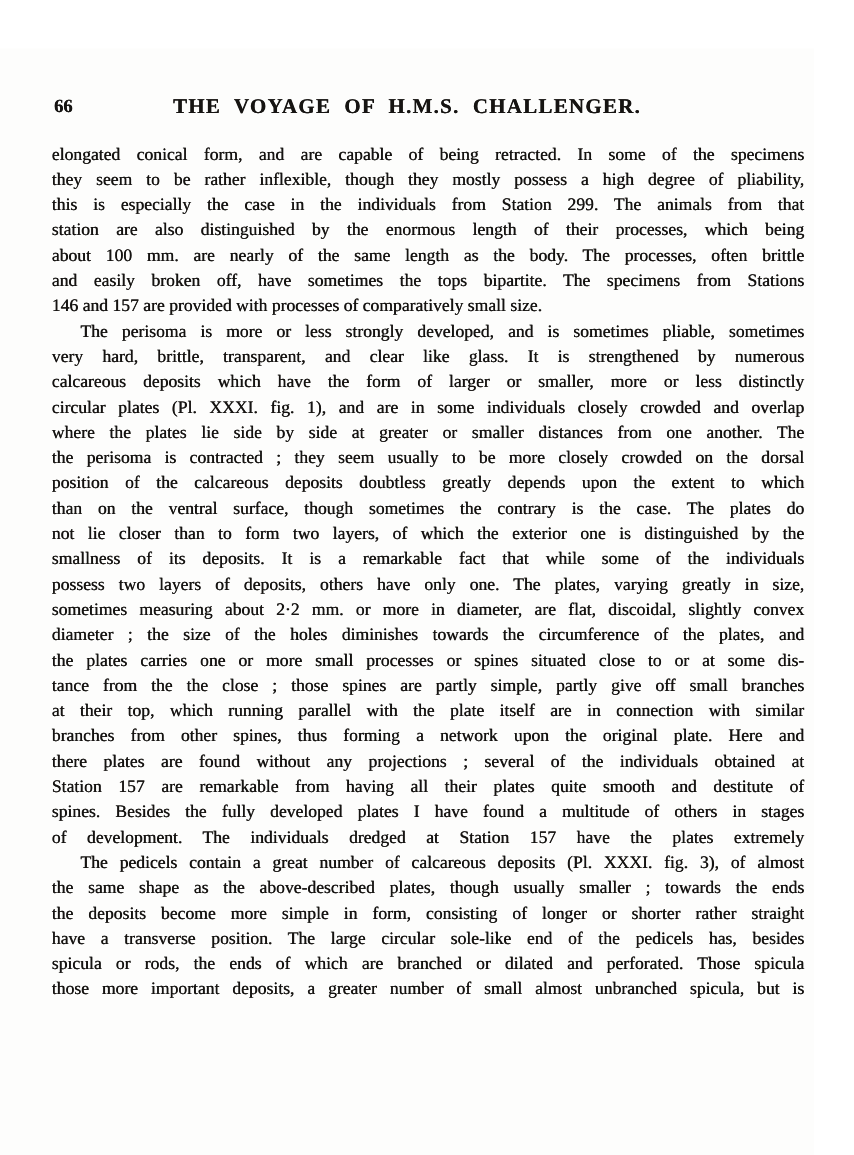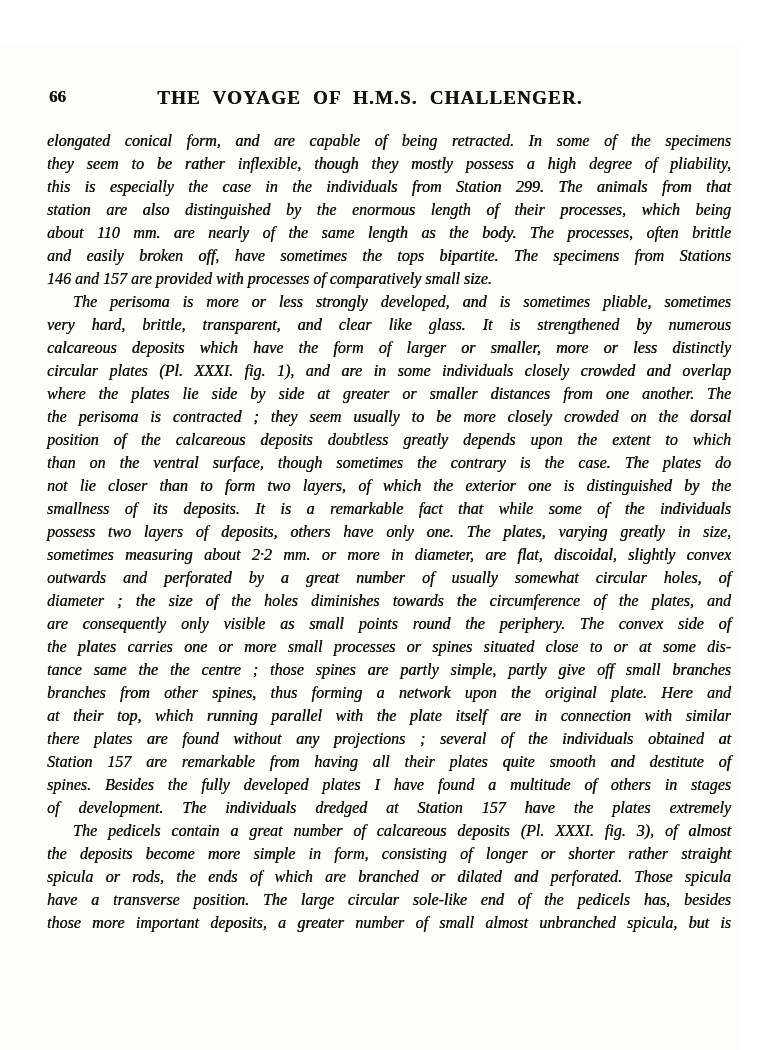--- a/index.html
+++ b/index.html
@@ -41,21 +41,20 @@
     text-shadow: 0.3px 0 0 currentColor;
   }
   .body-text {
     position: absolute;
     top: 85px;
     left: 47px;
     width: 684px;
     font-size: 16px;
     line-height: 23px;
     text-shadow: 0.35px 0 0 currentColor;
-    font-style: italic;
   }
   .para {
     margin: 0;
   }
   .line {
     text-align: justify;
     text-align-last: justify;
     white-space: normal;
   }
   .line.first-indent {
@@ -73,50 +72,49 @@
     <span class="page-number">66</span>
     <div class="header-title">THE VOYAGE OF H.M.S. CHALLENGER.</div>
   </div>
 
   <div class="body-text">
       <div class="para">
         <div class="line">elongated conical form, and are capable of being retracted.  In some of the specimens</div>
         <div class="line">they seem to be rather inflexible, though they mostly possess a high degree of pliability,</div>
         <div class="line">this is especially the case in the individuals from Station 299.  The animals from that</div>
         <div class="line">station are also distinguished by the enormous length of their processes, which being</div>
-        <div class="line">about 110 mm. are nearly of the same length as the body.  The processes, often brittle</div>
+        <div class="line">about 100 mm. are nearly of the same length as the body.  The processes, often brittle</div>
         <div class="line">and easily broken off, have sometimes the tops bipartite.  The specimens from Stations</div>
         <div class="line last-line">146 and 157 are provided with processes of comparatively small size.</div>
       </div>
       <div class="para">
         <div class="line first-indent">The perisoma is more or less strongly developed, and is sometimes pliable, sometimes</div>
         <div class="line">very hard, brittle, transparent, and clear like glass.  It is strengthened by numerous</div>
         <div class="line">calcareous deposits which have the form of larger or smaller, more or less distinctly</div>
         <div class="line">circular plates (Pl. XXXI. fig. 1), and are in some individuals closely crowded and overlap</div>
         <div class="line">where the plates lie side by side at greater or smaller distances from one another.  The</div>
         <div class="line">the perisoma is contracted ; they seem usually to be more closely crowded on the dorsal</div>
         <div class="line">position of the calcareous deposits doubtless greatly depends upon the extent to which</div>
         <div class="line">than on the ventral surface, though sometimes the contrary is the case.  The plates do</div>
         <div class="line">not lie closer than to form two layers, of which the exterior one is distinguished by the</div>
         <div class="line">smallness of its deposits.  It is a remarkable fact that while some of the individuals</div>
         <div class="line">possess two layers of deposits, others have only one.  The plates, varying greatly in size,</div>
         <div class="line">sometimes measuring about 2·2 mm. or more in diameter, are flat, discoidal, slightly convex</div>
-        <div class="line">outwards and perforated by a great number of usually somewhat circular holes, of</div>
         <div class="line">diameter ; the size of the holes diminishes towards the circumference of the plates, and</div>
-        <div class="line">are consequently only visible as small points round the periphery.  The convex side of</div>
         <div class="line">the plates carries one or more small processes or spines situated close to or at some dis-</div>
-        <div class="line">tance same the the centre ; those spines are partly simple, partly give off small branches</div>
+        <div class="line">tance from the the close ; those spines are partly simple, partly give off small branches</div>
+        <div class="line">at their top, which running parallel with the plate itself are in connection with similar</div>
         <div class="line">branches from other spines, thus forming a network upon the original plate.  Here and</div>
-        <div class="line">at their top, which running parallel with the plate itself are in connection with similar</div>
         <div class="line">there plates are found without any projections ; several of the individuals obtained at</div>
         <div class="line">Station 157 are remarkable from having all their plates quite smooth and destitute of</div>
         <div class="line">spines.  Besides the fully developed plates I have found a multitude of others in stages</div>
         <div class="line">of development.  The individuals dredged at Station 157 have the plates extremely</div>
       </div>
       <div class="para">
         <div class="line first-indent">The pedicels contain a great number of calcareous deposits (Pl. XXXI. fig. 3), of almost</div>
+        <div class="line">the same shape as the above-described plates, though usually smaller ; towards the ends</div>
         <div class="line">the deposits become more simple in form, consisting of longer or shorter rather straight</div>
+        <div class="line">have a transverse position.  The large circular sole-like end of the pedicels has, besides</div>
         <div class="line">spicula or rods, the ends of which are branched or dilated and perforated.  Those spicula</div>
-        <div class="line">have a transverse position.  The large circular sole-like end of the pedicels has, besides</div>
         <div class="line">those more important deposits, a greater number of small almost unbranched spicula, but is</div>
       </div>
     </div>
 </div>
 
 </body></html>

